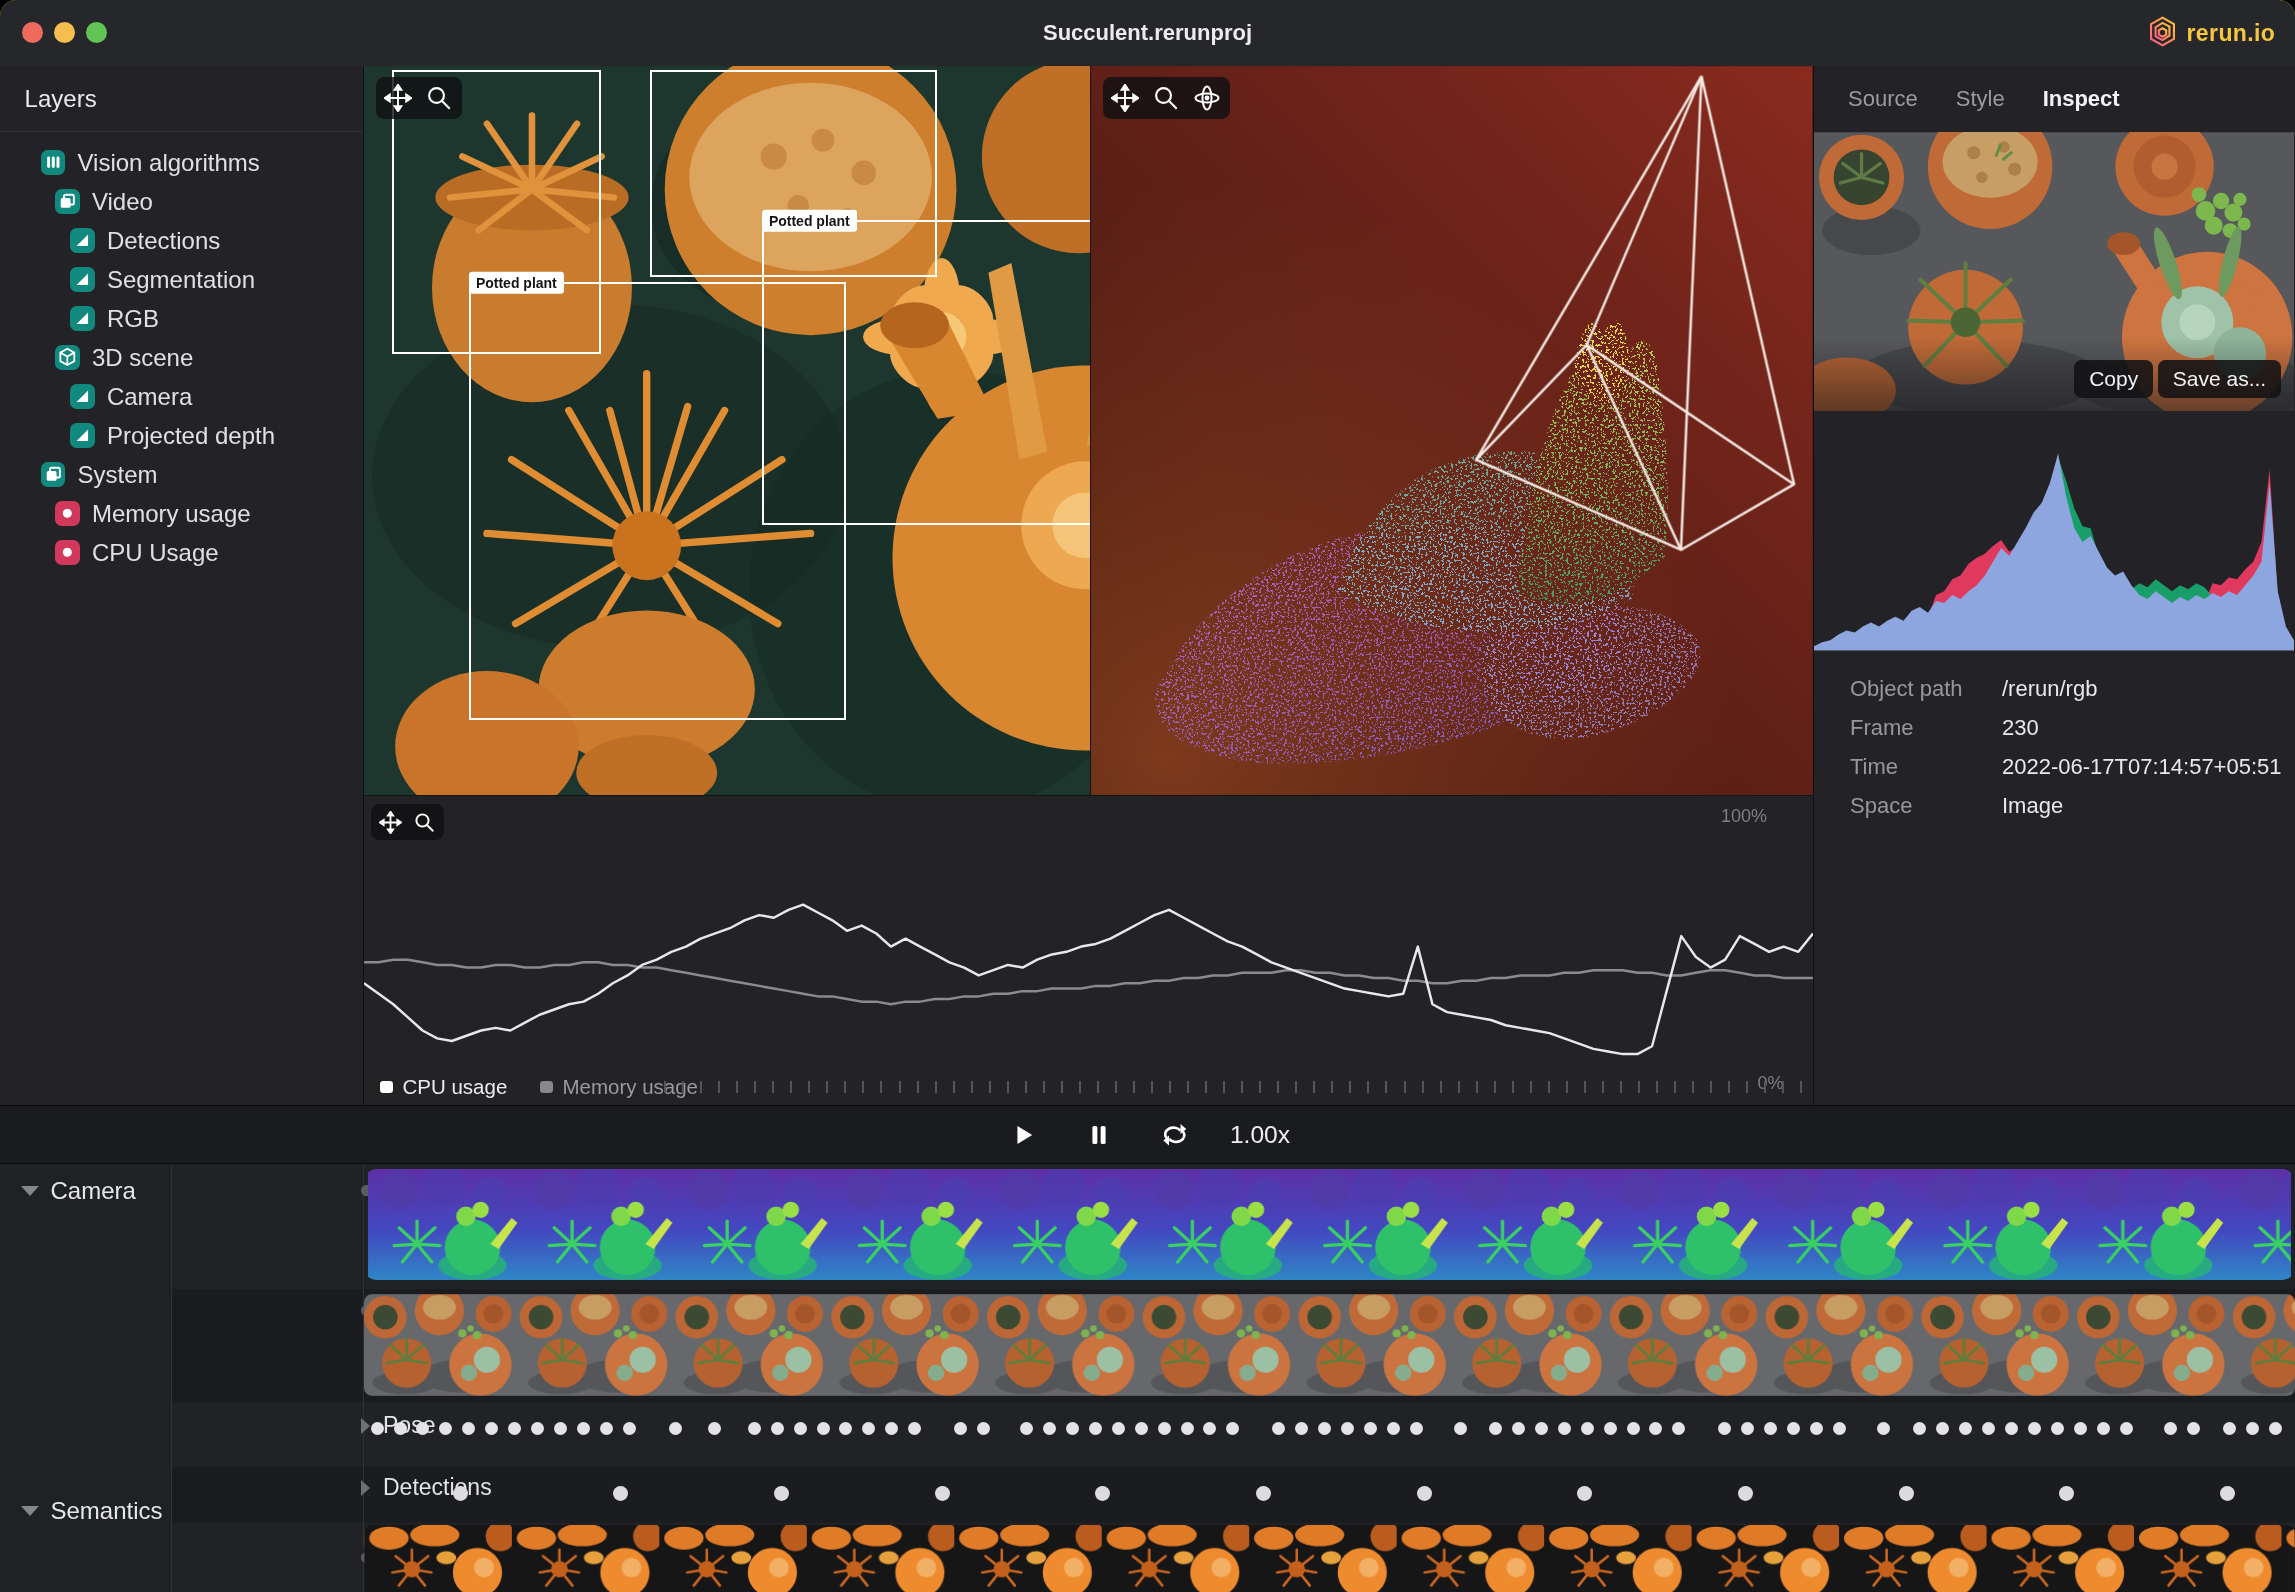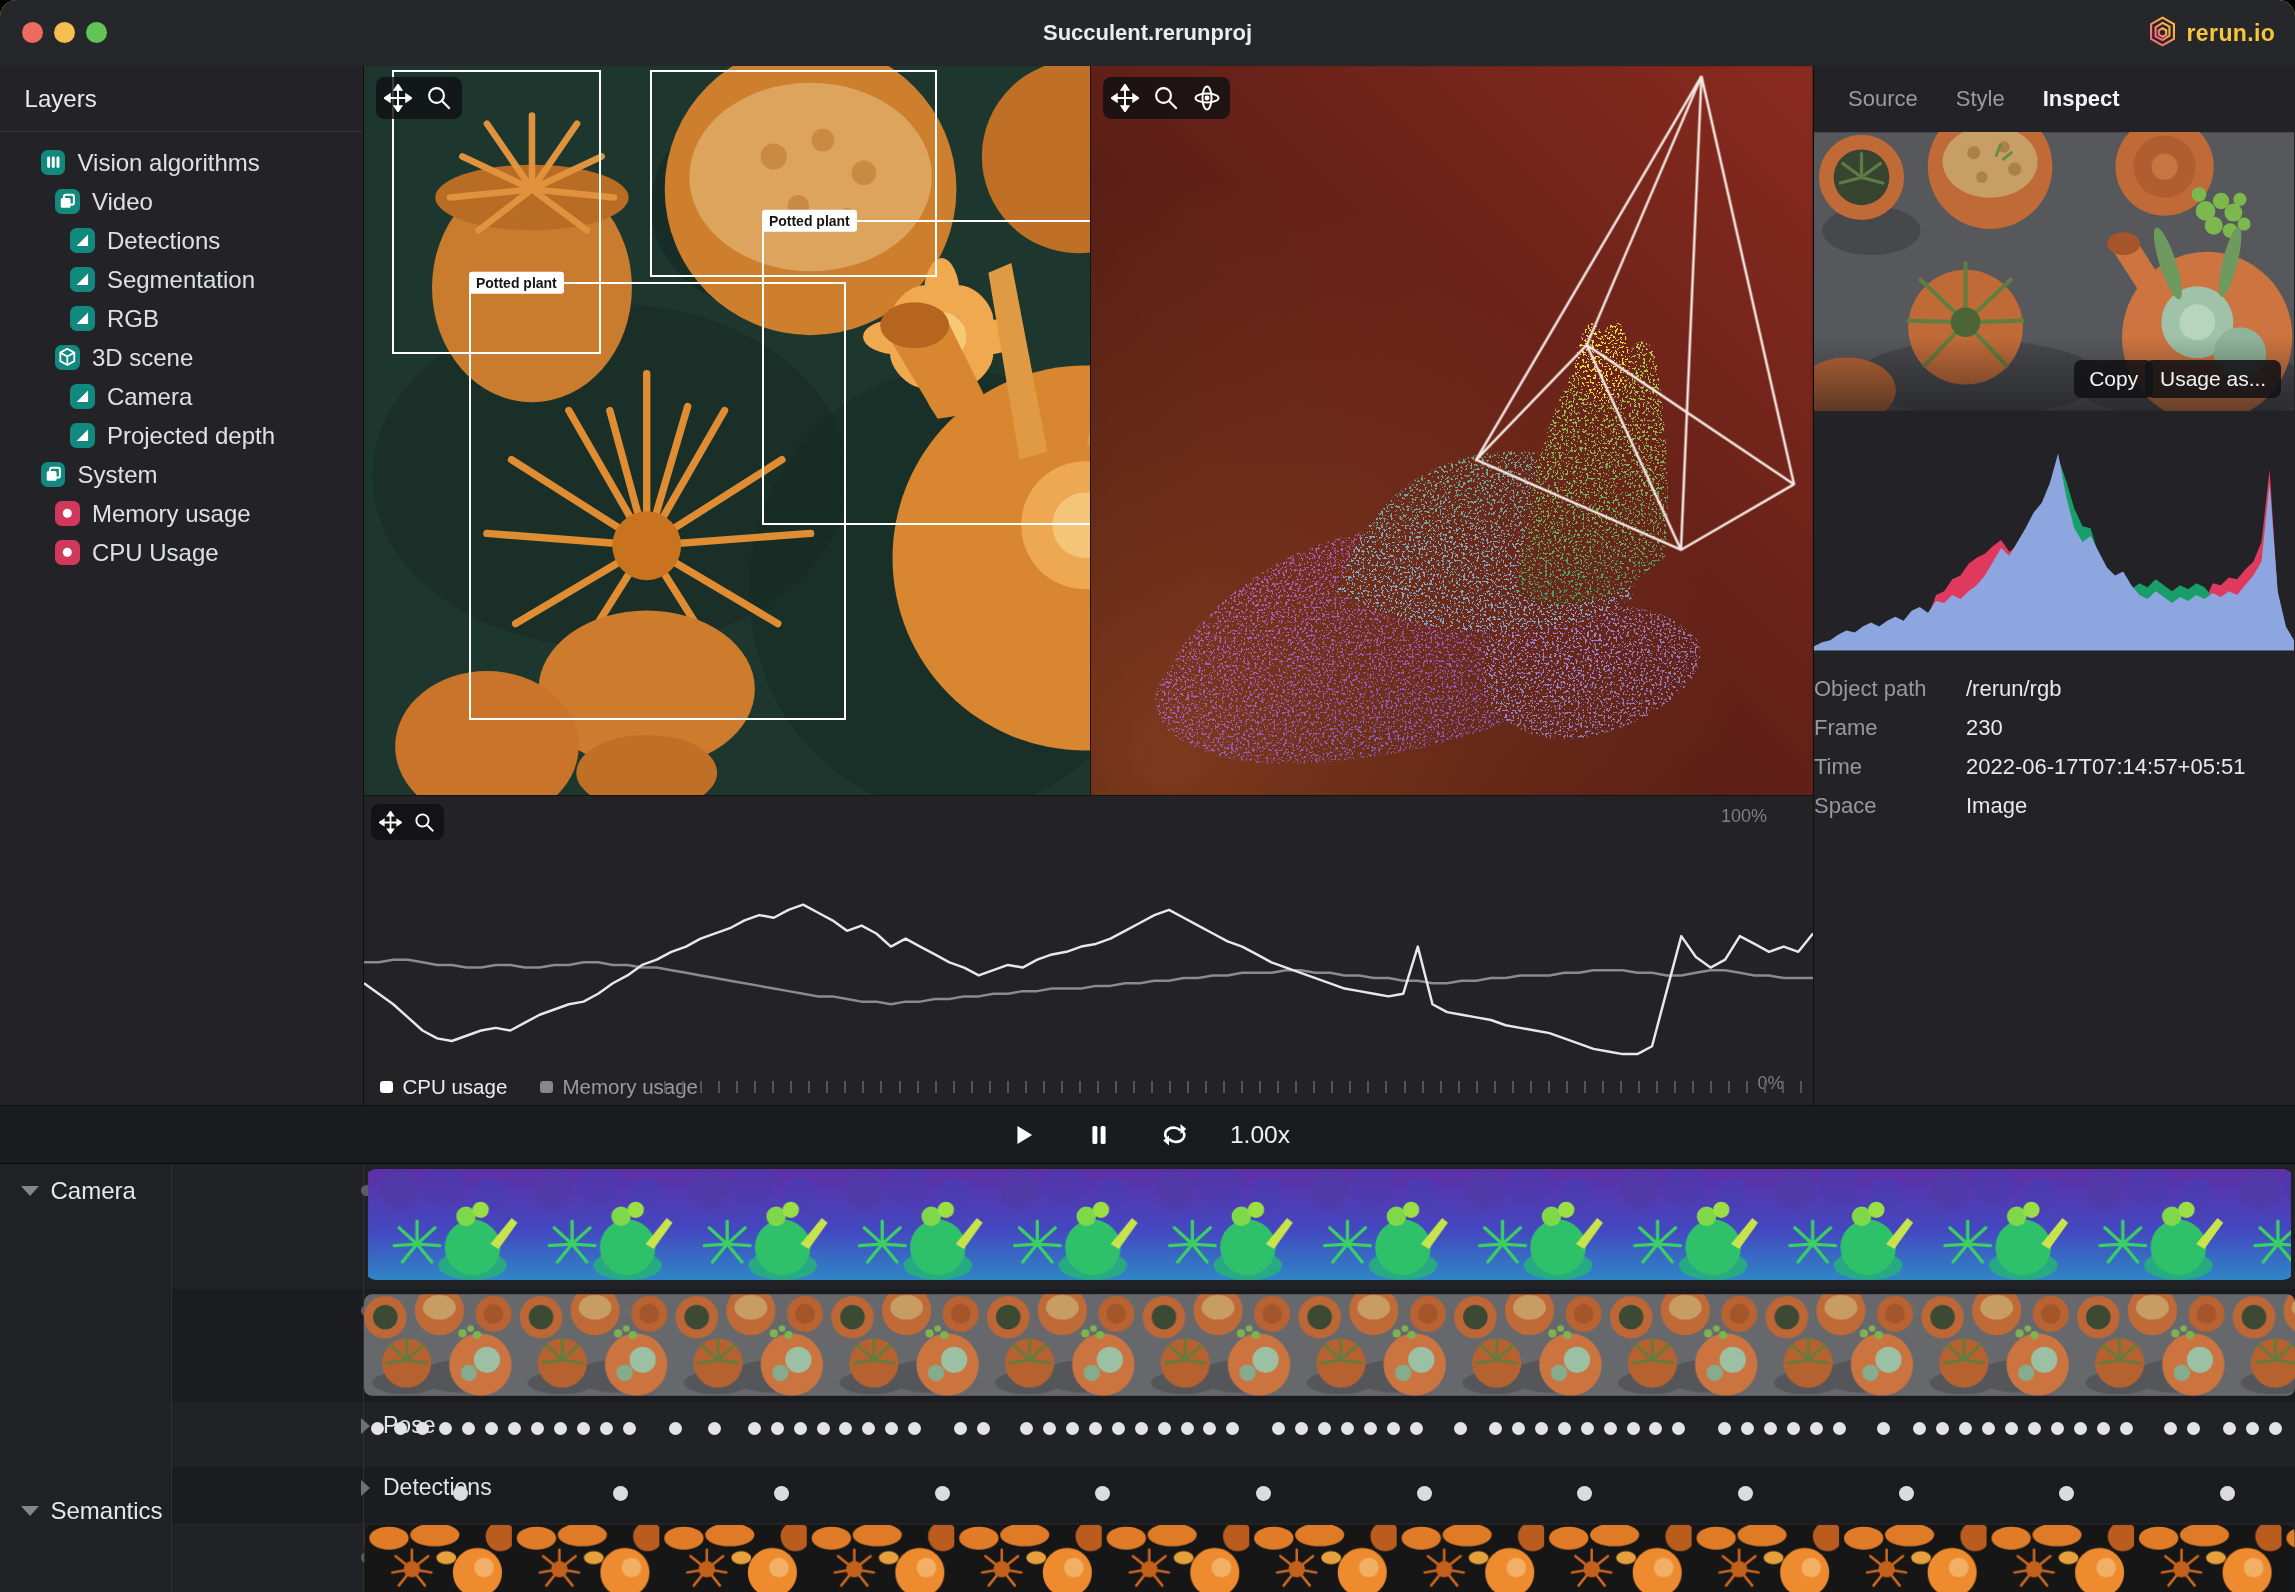--- a/index.html
+++ b/index.html
@@ -34,21 +34,21 @@
   #rightpanel{left:1813px;top:66px;width:482px;height:1040px;background:#232327;border-left:1.6px solid #0f0f11;box-sizing:border-box;}
   #tabs{left:0;top:0;width:480px;height:66px;display:flex;align-items:center;gap:38px;padding-left:34px;box-sizing:border-box;}
   .tab{font-size:22px;color:#9a9ba0;cursor:default;text-align:center;}
   .tab.active{color:#f2f2f4;font-weight:700;}
   #preview{left:0;top:66px;width:480px;height:279px;overflow:hidden;}
   #preview-fade{left:0;top:205px;width:480px;height:74px;background:linear-gradient(180deg,rgba(20,20,22,0) 0%,rgba(20,20,22,.55) 100%);}
   .pv-btn{position:absolute;top:228px;height:38px;background:rgba(18,18,20,.88);color:#f2f2f4;font-size:21px;border-radius:7.4px;display:flex;align-items:center;justify-content:center;padding:0 14.8px;}
   #hist-wrap{left:0;top:348px;width:480px;height:238px;}
   #details{left:0;top:603px;width:480px;}
   .detail-row{display:flex;height:39px;align-items:center;}
-  .detail-label{width:152px;color:#97989d;font-size:22px;}
+  .detail-label{width:152px;padding-left:36px;color:#97989d;font-size:22px;}
   .detail-value{color:#e9e9eb;font-size:22px;}
 
   
   #plotpanel{left:364px;top:795px;width:1449px;height:310px;background:#232326;border-top:0.8px solid #141416;box-sizing:border-box;}
   #plot-top-label{right:46px;top:9.8px;color:#7e7f84;font-size:18px;}
   #plot-bottom-label{right:29.5px;top:277px;color:#7e7f84;font-size:18px;}
   #plot-legend{left:16.4px;top:279px;display:flex;align-items:center;gap:33px;}
   .legend-item{display:flex;align-items:center;gap:9.8px;}
   .legend-swatch{width:12.3px;height:12.3px;border-radius:3.3px;}
   .legend-label{font-size:20.5px;}
@@ -448,21 +448,21 @@
           <path d="M185 232 115 230"></path>
             <path d="M185 232 255 230"></path>
             <path d="M185 232 135 285"></path>
             <path d="M185 232 235 285"></path>
         </g>
         <circle cx="185" cy="232" r="18" fill="#4c6534"></circle>
         <ellipse cx="40" cy="315" rx="60" ry="40" fill="#b96535"></ellipse>
       </svg>
       <div id="preview-fade" class="abs"></div>
       <div class="pv-btn" style="right:141px;">Copy</div>
-      <div class="pv-btn" style="right:13px;">Usage as...</div>
+      <div class="pv-btn" style="right:13px;">Save as...</div>
     </div>
 
     <div id="hist-wrap" class="abs">
       <svg id="hist-svg" width="480" height="238" viewBox="0 0 586 290">
           <polygon points="0,288 0.0,288.0 9.9,283.2 19.9,280.8 29.8,273.6 39.7,268.8 49.7,271.2 59.6,264.0 69.5,259.2 79.5,264.0 89.4,256.8 99.3,252.0 109.3,256.8 119.2,244.8 129.1,240.0 139.1,247.2 149.0,220.8 158.9,216.0 168.8,201.6 178.8,196.8 188.7,182.4 198.6,175.2 208.6,170.4 218.5,160.8 228.4,153.6 238.4,168.0 248.3,160.8 258.2,144.0 268.2,124.8 278.1,112.8 288.0,88.8 298.0,52.8 307.9,105.6 317.8,144.0 327.8,160.8 337.7,153.6 347.6,172.8 357.6,192.0 367.5,201.6 377.4,196.8 387.4,213.6 397.3,225.6 407.2,230.4 417.2,220.8 427.1,228.0 437.0,235.2 446.9,228.0 456.9,232.8 466.8,225.6 476.7,230.4 486.7,206.4 496.6,208.8 506.5,199.2 516.5,201.6 526.4,189.6 536.3,180.0 546.3,156.0 556.2,67.2 566.1,220.8 576.1,264.0 586.0,280.8 586,288" fill="#e0395e"></polygon>
           <polygon points="0,288 0.0,288.0 9.9,283.2 19.9,280.8 29.8,273.6 39.7,268.8 49.7,271.2 59.6,264.0 69.5,259.2 79.5,264.0 89.4,256.8 99.3,252.0 109.3,256.8 119.2,244.8 129.1,240.0 139.1,247.2 149.0,232.8 158.9,235.2 168.8,225.6 178.8,230.4 188.7,220.8 198.6,213.6 208.6,201.6 218.5,184.8 228.4,168.0 238.4,177.6 248.3,160.8 258.2,144.0 268.2,124.8 278.1,112.8 288.0,88.8 298.0,52.8 307.9,81.6 317.8,115.2 327.8,136.8 337.7,139.2 347.6,172.8 357.6,192.0 367.5,201.6 377.4,196.8 387.4,213.6 397.3,206.4 407.2,211.2 417.2,201.6 427.1,208.8 437.0,216.0 446.9,208.8 456.9,213.6 466.8,206.4 476.7,211.2 486.7,223.2 496.6,228.0 506.5,220.8 516.5,225.6 526.4,213.6 536.3,201.6 546.3,184.8 556.2,88.8 566.1,220.8 576.1,264.0 586.0,280.8 586,288" fill="#189e68"></polygon>
           <polygon points="0,288 0.0,283.2 9.9,278.4 19.9,276.0 29.8,268.8 39.7,264.0 49.7,266.4 59.6,259.2 69.5,254.4 79.5,259.2 89.4,252.0 99.3,247.2 109.3,252.0 119.2,240.0 129.1,235.2 139.1,242.4 149.0,228.0 158.9,230.4 168.8,220.8 178.8,225.6 188.7,216.0 198.6,208.8 208.6,196.8 218.5,180.0 228.4,163.2 238.4,172.8 248.3,156.0 258.2,139.2 268.2,120.0 278.1,108.0 288.0,84.0 298.0,48.0 307.9,100.8 317.8,139.2 327.8,156.0 337.7,148.8 347.6,168.0 357.6,187.2 367.5,196.8 377.4,192.0 387.4,208.8 397.3,220.8 407.2,225.6 417.2,216.0 427.1,223.2 437.0,230.4 446.9,223.2 456.9,228.0 466.8,220.8 476.7,225.6 486.7,218.4 496.6,223.2 506.5,216.0 516.5,220.8 526.4,208.8 536.3,196.8 546.3,180.0 556.2,84.0 566.1,216.0 576.1,259.2 586.0,276.0 586,288" fill="#8ea6df"></polygon>
         </svg>
     </div>
 

